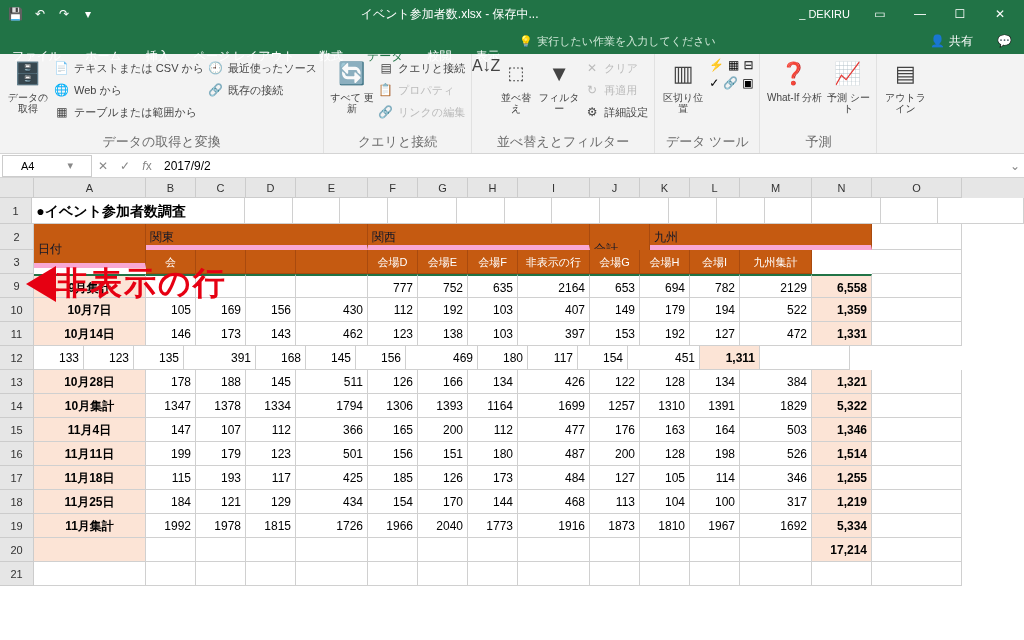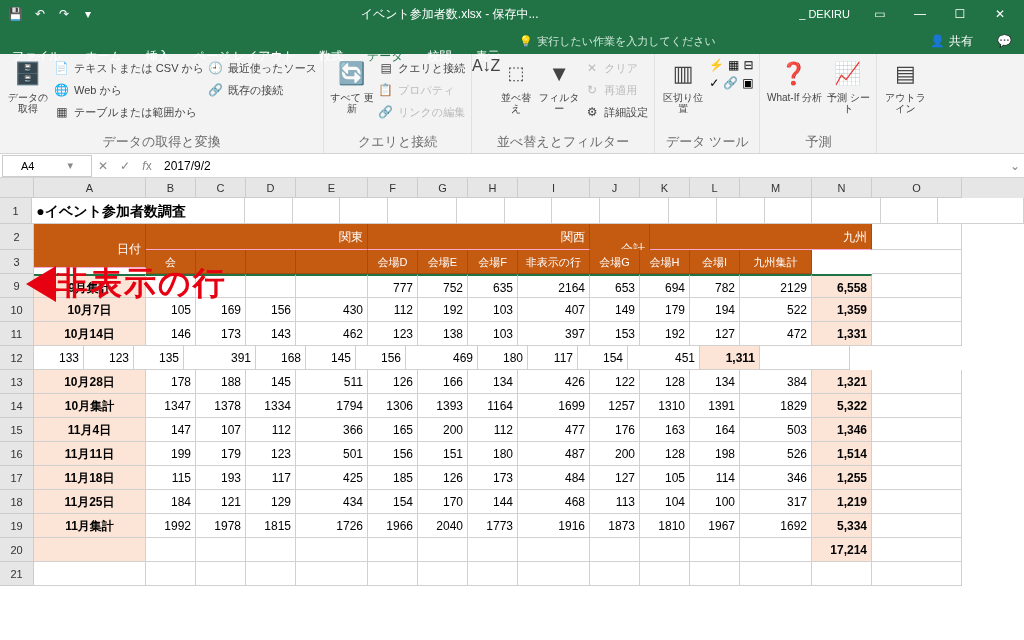--- a/index.html
+++ b/index.html
@@ -46,21 +46,21 @@
 .colcell { border-right: 1px solid #ccc; border-bottom: 1px solid #ccc; text-align: center; font-size: 11px; color: #333; line-height: 20px; }
 .rows { display: flex; flex-direction: column; }
 .row { display: flex; height: 24px; }
 .rowhdr { width: 34px; background: #e6e6e6; border-right: 1px solid #ccc; border-bottom: 1px solid #ccc; text-align: center; font-size: 11px; color: #333; line-height: 24px; }
 .cell { border-right: 1px solid #d0d0d0; border-bottom: 1px solid #d0d0d0; font-size: 12px; padding: 0 4px; line-height: 24px; overflow: hidden; white-space: nowrap; }
 
 
 .cA{width:112px;}.cB{width:50px;}.cC{width:50px;}.cD{width:50px;}.cE{width:72px;}.cF{width:50px;}.cG{width:50px;}.cH{width:50px;}.cI{width:72px;}.cJ{width:50px;}.cK{width:50px;}.cL{width:50px;}.cM{width:72px;}.cN{width:60px;}.cO{width:90px;}
 
 .title-row { font-weight: bold; font-size: 14px; background: #fff; }
-.hdr1 { background: #c55a11; color: #ffffff; text-align: right; border-right: 1px solid #a94a0e; border-bottom: 1px solid #f9a8d4; }
+.hdr1 { background: #c55a11; color: #0f172a; text-align: left; border-right: 1px solid #a94a0e; border-bottom: 5px solid #f9a8d4; }
 .hdr2 { background: #c55a11; color: #fff; text-align: center; font-size: 11px; border-right: 1px solid #a94a0e; border-bottom: 1px solid #a94a0e; }
 .datecell { background: #fce4d6; text-align: center; font-weight: bold; }
 .sumcell { background: #fce4d6; text-align: right; font-weight: bold; }
 .num { text-align: right; }
 
 
 .hidden-marker { position: absolute; left: 26px; top: 84px; z-index: 5; display: flex; align-items: center; }
 .hidden-marker .arrow { width: 0; height: 0; border-top: 18px solid transparent; border-bottom: 18px solid transparent; border-right: 30px solid #e60012; }
 .hidden-marker .lbl { color: #e60012; font-size: 32px; font-weight: bold; letter-spacing: 2px; }
 

